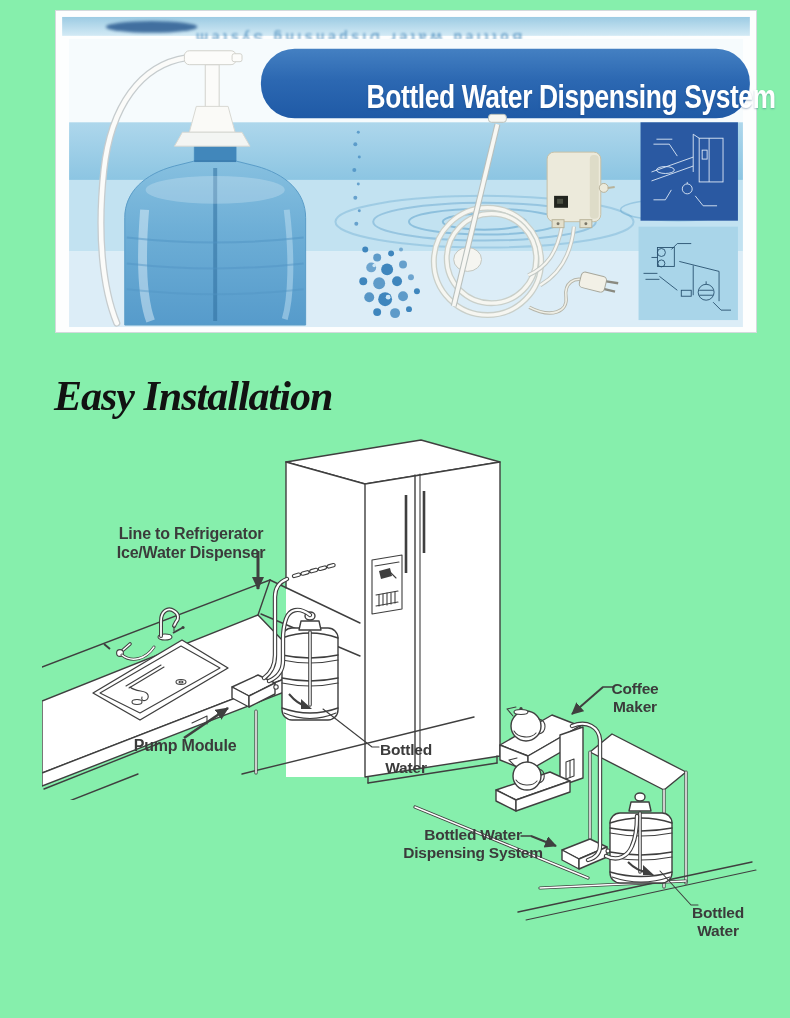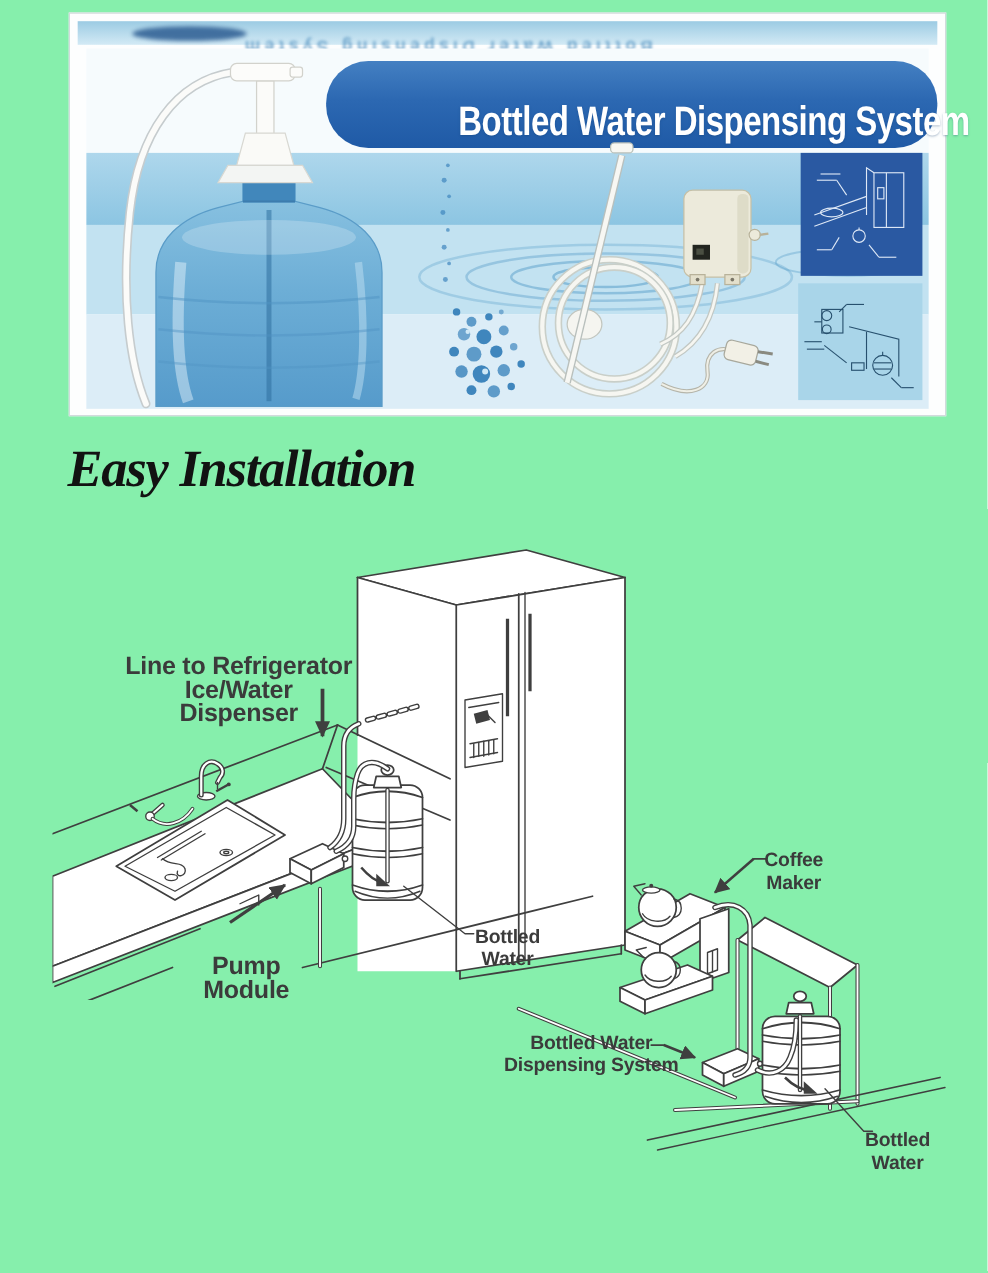--- a/index.html
+++ b/index.html
@@ -7,25 +7,25 @@
         font-family:"Liberation Sans",sans-serif;}
   .abs{position:absolute;}
   
   .product-box{position:absolute;left:55px;top:10px;width:702px;height:323px;
                background:#fdfefe;border:1px solid #d3dadd;box-sizing:border-box;}
   .box-title{position:absolute;left:262px;top:64px;width:486px;height:44px;
              font-weight:700;font-size:33px;line-height:44px;color:#ffffff;text-align:center;
              transform:scaleX(.80);transform-origin:50% 50%;letter-spacing:-.5px;
              text-shadow:0 1px 2px rgba(20,60,110,.35);white-space:nowrap;}
   
-  .heading{position:absolute;left:54px;top:352px;font-family:"Liberation Serif",serif;
+  .heading{position:absolute;left:54px;top:372px;font-family:"Liberation Serif",serif;
            font-weight:700;font-style:italic;font-size:42px;color:#121212;letter-spacing:-1px;}
   .dlabel{position:absolute;font-weight:700;color:#3b3b3b;text-align:center;
           white-space:pre-line;letter-spacing:-.2px;}
-  .f16{font-size:20px;line-height:19px;}
+  .f16{font-size:16px;line-height:19px;}
   .f15{font-size:15.5px;line-height:18px;text-align:center;}
   
   .ln{fill:none;stroke:#3f3f3f;stroke-width:1.4;stroke-linejoin:round;stroke-linecap:round;}
   .lnf{fill:#ffffff;stroke:#3f3f3f;stroke-width:1.4;stroke-linejoin:round;}
   .fw{fill:#ffffff;stroke:none;}
   .thin{stroke-width:1.1;}
   .to{fill:none;stroke:#3f3f3f;stroke-width:4.4;stroke-linecap:round;stroke-linejoin:round;}
   .ti{fill:none;stroke:#ffffff;stroke-width:2.2;stroke-linecap:round;stroke-linejoin:round;}
   .do{fill:none;stroke:#3f3f3f;stroke-width:3.2;stroke-linecap:round;}
   .di{fill:none;stroke:#ffffff;stroke-width:1.5;stroke-linecap:round;}
@@ -425,21 +425,21 @@
     <line class="ln" x1="213" y1="37" x2="203" y2="37"></line>
     <line class="ar" style="stroke-width:2" x1="203" y1="37" x2="172" y2="64" marker-end="url(#ah2)"></line>
     <line class="ln" x1="121" y1="186" x2="131" y2="186"></line>
     <line class="ar" style="stroke-width:2" x1="131" y1="186" x2="156" y2="196" marker-end="url(#ah2)"></line>
     <polyline class="ln thin" points="260,221 291,255 298,255"></polyline>
   </svg>
 
   <div class="dlabel f16" style="left:100px;top:524px;width:182px;">Line to Refrigerator
 Ice/Water Dispenser</div>
 
-  <div class="dlabel f16" style="left:138px;top:736px;width:118px;margin-top:28px;">Pump Module</div>
+  <div class="dlabel f16" style="left:126px;top:736px;width:118px;">Pump Module</div>
 
   <div class="dlabel f15" style="left:373px;top:741px;width:66px;">Bottled
 Water</div>
 
   <div class="dlabel f15" style="left:602px;top:680px;width:66px;">Coffee
 Maker</div>
 
   <div class="dlabel f15" style="left:402px;top:826px;width:142px;">Bottled Water
 Dispensing System</div>
 

